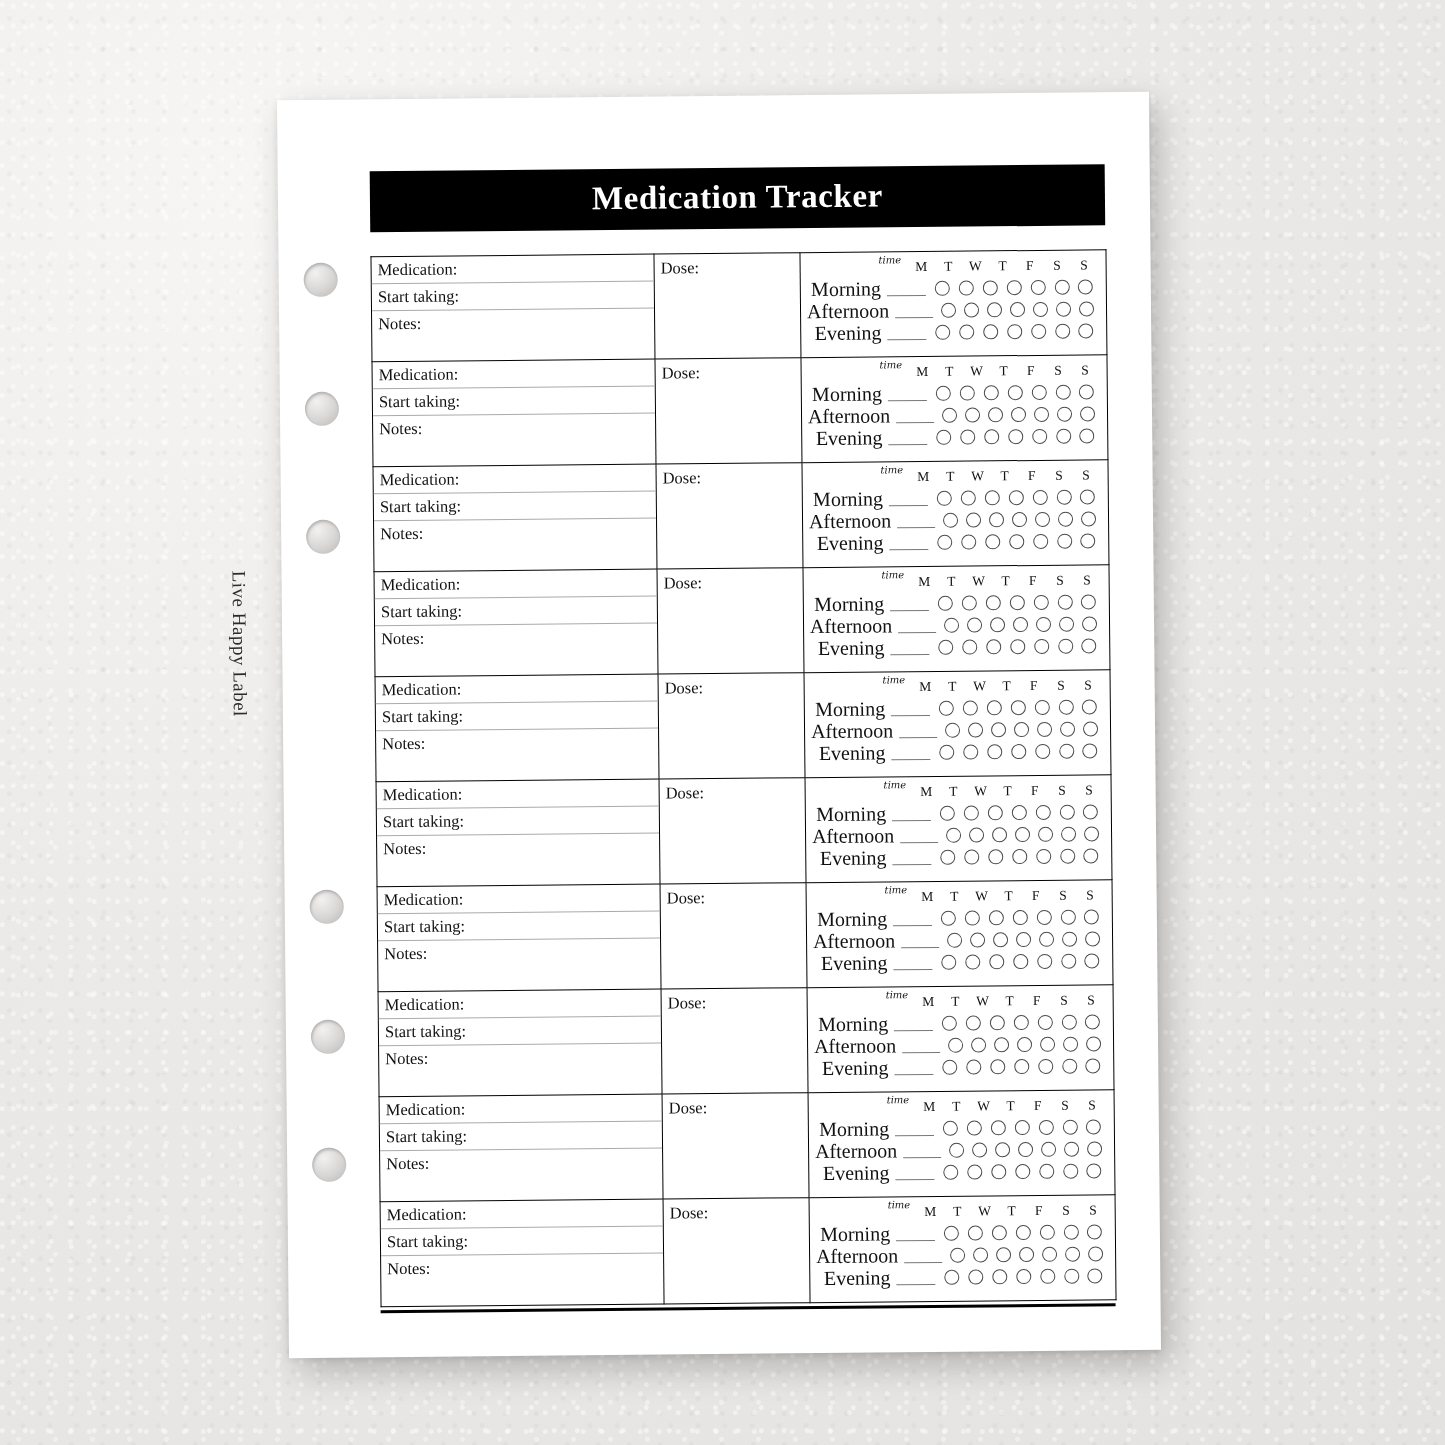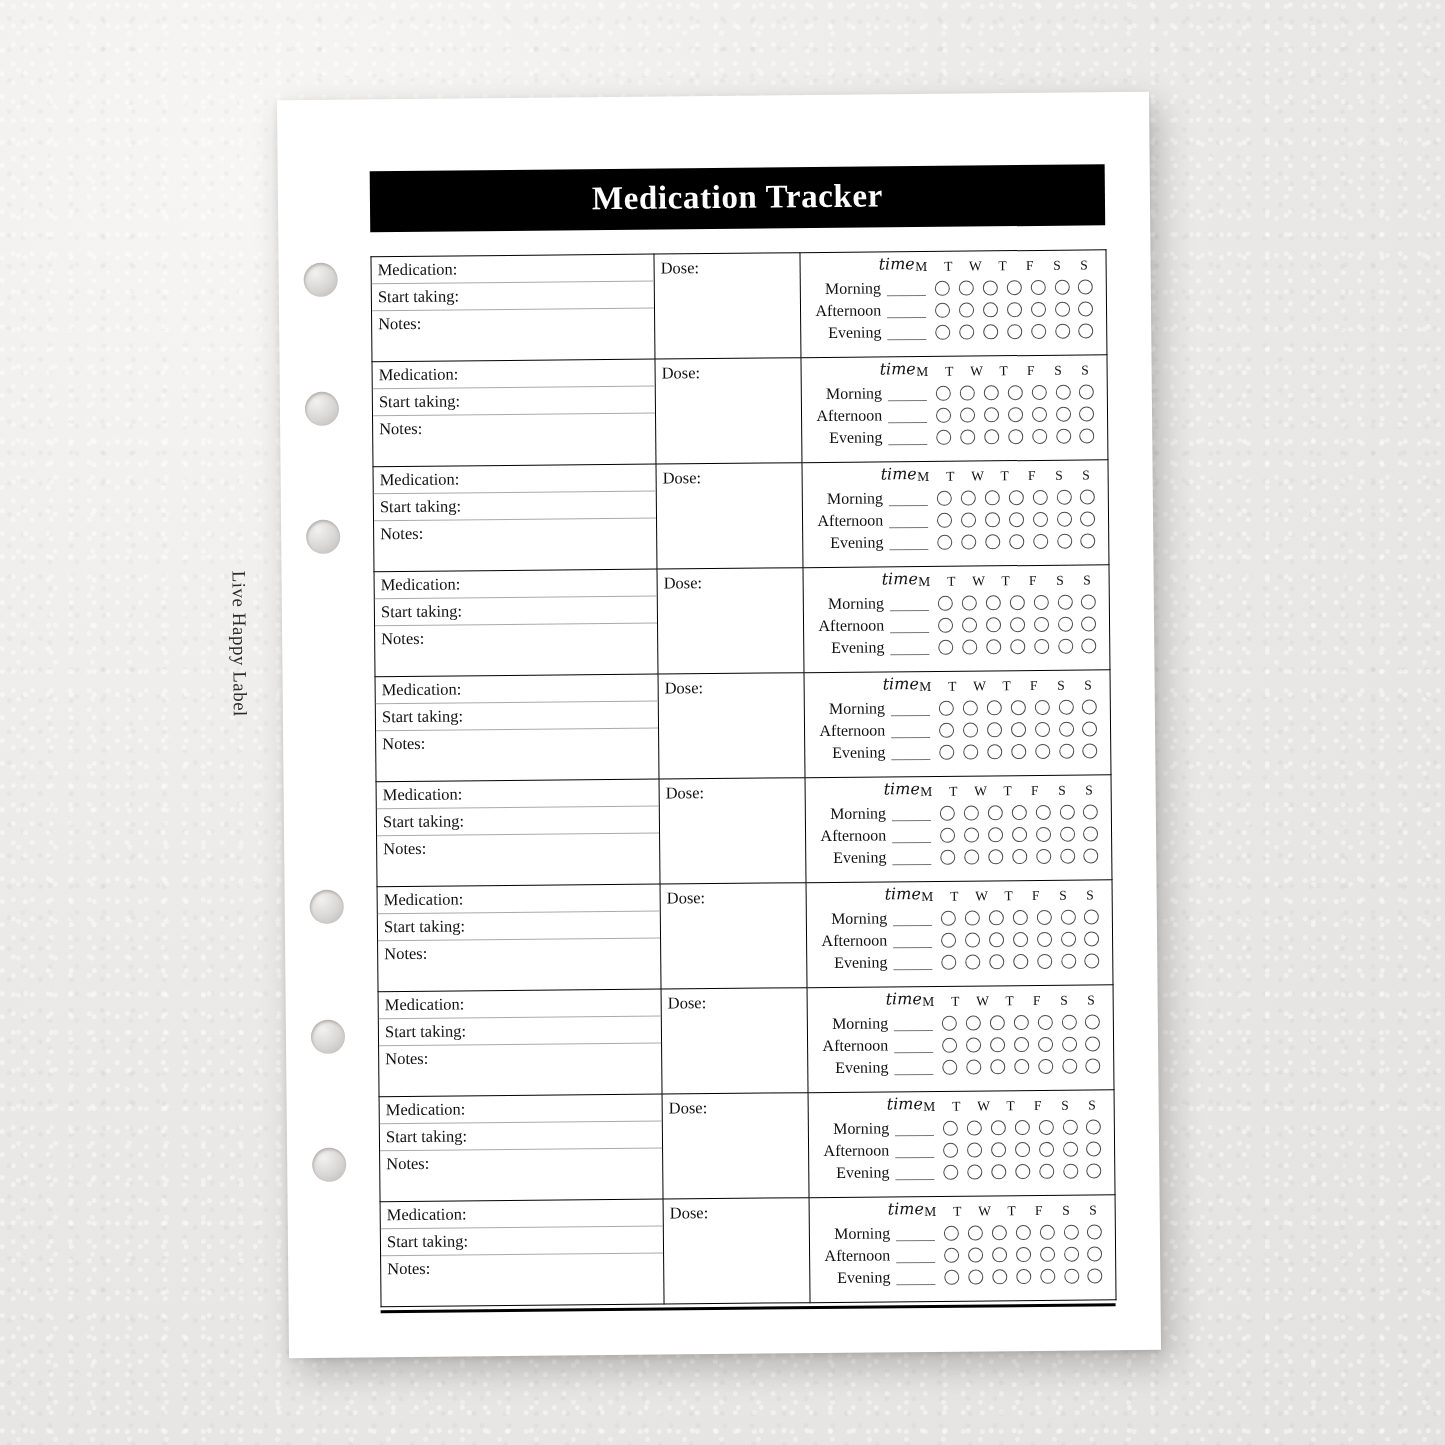--- a/index.html
+++ b/index.html
@@ -140,21 +140,21 @@
     align-items: flex-end;
     height: 19px;
     padding-left: 96px;
   }
   .time-word {
     position: absolute;
     left: 78px;
     top: 2px;
     font-family: "DejaVu Serif", serif;
     font-style: italic;
-    font-size: 16px;
+    font-size: 10px;
     color: #111;
   }
   .daycols {
     display: flex;
     width: 190px;
     margin-left: auto;
   }
   .daycols > div {
     flex: 1;
     text-align: center;
@@ -163,21 +163,21 @@
   }
   .sched-rows { margin-top: 2px; }
   .sched-row {
     display: flex;
     align-items: center;
     height: 22px;
   }
   .period {
     width: 84px;
     text-align: right;
-    font-size: 16px;
+    font-size: 20px;
     color: #111;
     padding-right: 6px;
   }
   .timeline {
     width: 44px;
     border-bottom: 1px solid #777;
     height: 14px;
     margin-right: 4px;
   }
   .dots {

